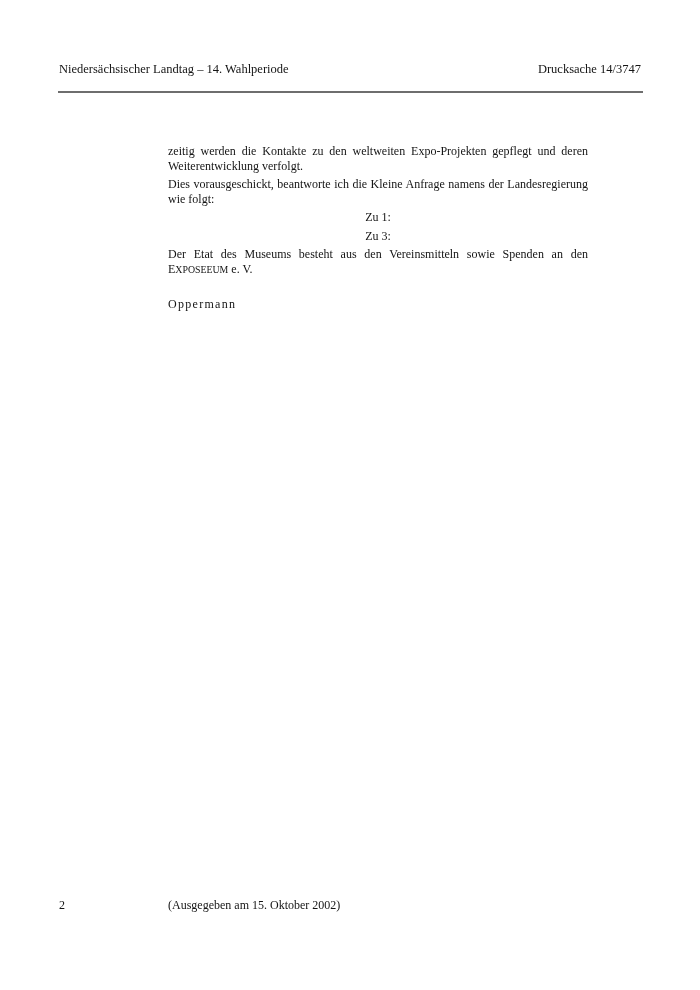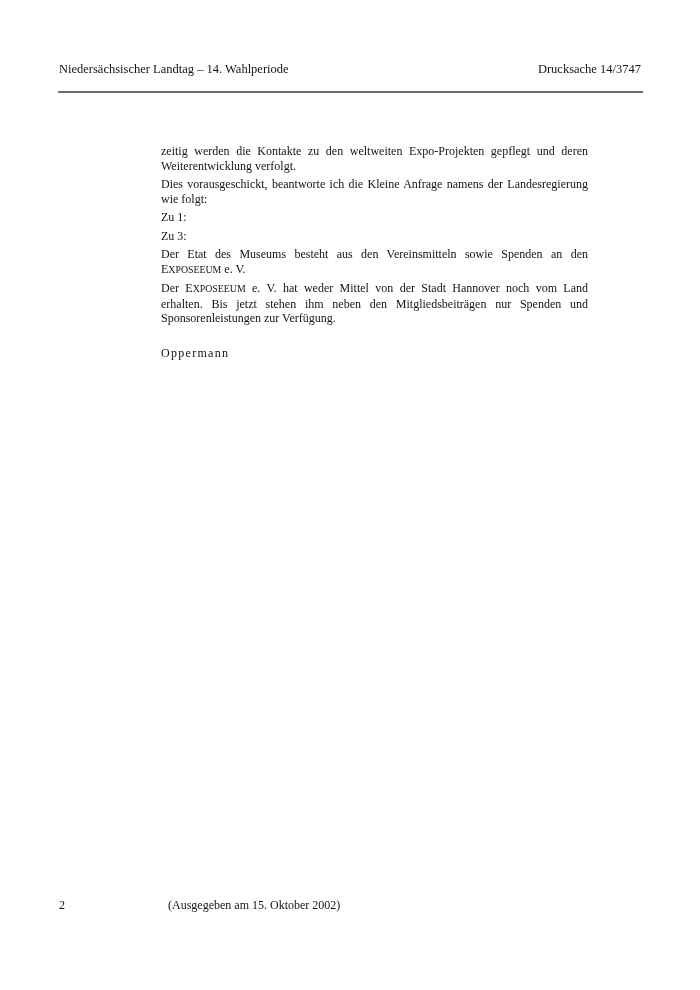--- a/index.html
+++ b/index.html
@@ -32,24 +32,24 @@
   }
   .main {
     position: absolute;
     top: 144px;
     left: 160px;
     width: 428px;
     font-size: 12px;
     line-height: 14.5px;
   }
   .main p {
-    margin: 0 0 4px 1px;
+    margin: 0 0 4px 8px;
     text-align: justify;
   }
-  .main p.label { text-align: left; }
+  .main p.label { text-align: center; }
   .scaps { font-size: 0.82em; }
   .signature {
     margin-top: 20px !important;
     letter-spacing: 1.3px;
     text-align: center;
   }
   .footer-page {
     position: absolute;
     top: 898px;
     left: 59px;
@@ -72,18 +72,17 @@
 </div>
 
 <div class="rule"></div>
 
 <div class="main">
   <p>zeitig werden die Kontakte zu den weltweiten Expo-Projekten gepflegt und deren Weiterentwicklung verfolgt.</p>
   <p>Dies vorausgeschickt, beantworte ich die Kleine Anfrage namens der Landesregierung wie folgt:</p>
   <p class="label">Zu 1:</p>
   <p class="label">Zu 3:</p>
   <p>Der Etat des Museums besteht aus den Vereinsmitteln sowie Spenden an den <span>E</span><span class="scaps">XPOSEEUM</span> e. V.</p>
-  <p>Der <span>E</span><span class="scaps">XPOSEEUM</span> e. V. hat weder Mittel von der Stadt Hannover noch vom Land erhalten. Bis jetzt stehen ihm neben den Mitgliedsbeiträgen nur Spenden und Sponsorenleistungen zur Verfügung.</p>
   <p class="signature">Oppermann</p>
 </div>
 
 <div class="footer-page">2</div>
 <div class="footer-issued">(Ausgegeben am 15. Oktober 2002)</div>
 
 </body></html>

